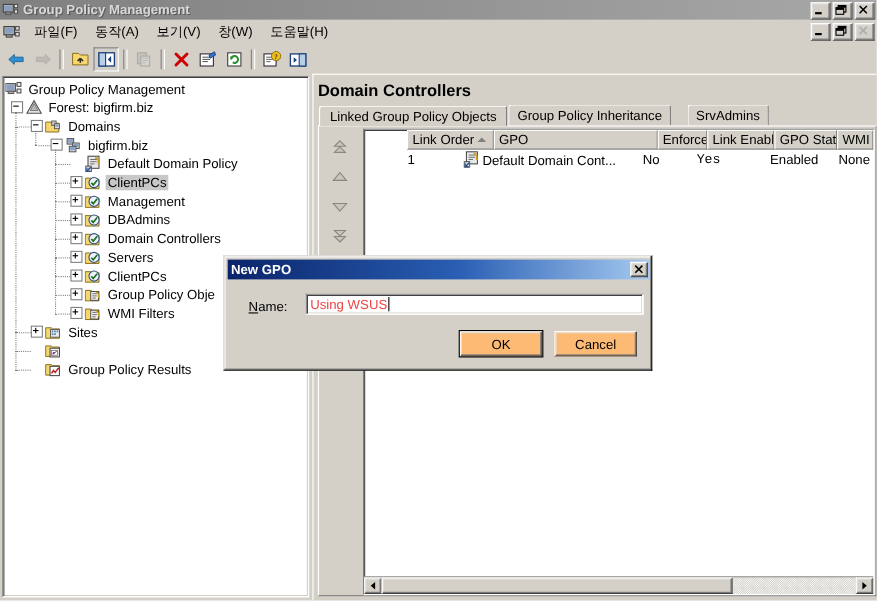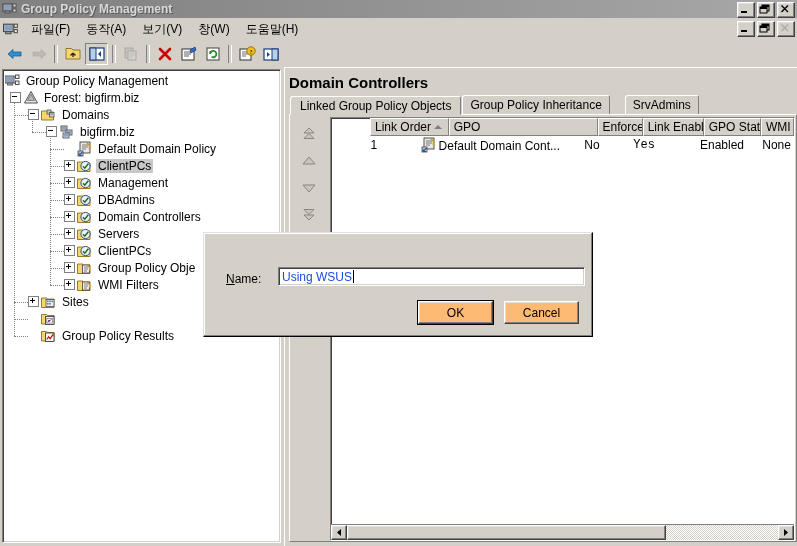--- a/index.html
+++ b/index.html
@@ -349,21 +349,21 @@
     position: absolute; left: 74px; top: 34px;
     width: 307px; height: 19px;
     background: #ffffff;
     border: 1px solid;
     border-color: #808080 #ffffff #ffffff #808080;
     box-shadow: inset 1px 1px 0 #404040, inset -1px -1px 0 #d4d0c8;
     box-sizing: border-box;
     display: flex; align-items: center;
     padding-left: 3px;
     font-size: 12px;
-    color: #1d4ed8;
+    color: #ef4444;
   }
   .caret {
     display: inline-block;
     width: 1px; height: 13px;
     background: #000;
     margin-left: 1px;
   }
   .dlg-btn {
     position: absolute;
     width: 75px; height: 23px;
@@ -818,20 +818,28 @@
                 </svg>
             </div>
           </div>
         </div>
 
       </div>
     </div>
   </div>
 
   <div class="dialog">
+    <div class="dlg-title">
+      <span class="dlg-title-text">New GPO</span>
+      <div class="dlg-close">
+        <svg width="14" height="12">
+          <path d="M3.5 2.5 L10 9 M10 2.5 L3.5 9" stroke="#000" stroke-width="1.4"></path>
+        </svg>
+      </div>
+    </div>
 
     <div class="dlg-label"><u>N</u>ame:</div>
 
     <div class="dlg-input">
       <span>Using WSUS</span>
         <span class="caret"></span>
     </div>
 
     <div class="dlg-btn default" style="left:214px; top:68px;">OK</div>
     <div class="dlg-btn" style="left:300px; top:68px;">Cancel</div>

